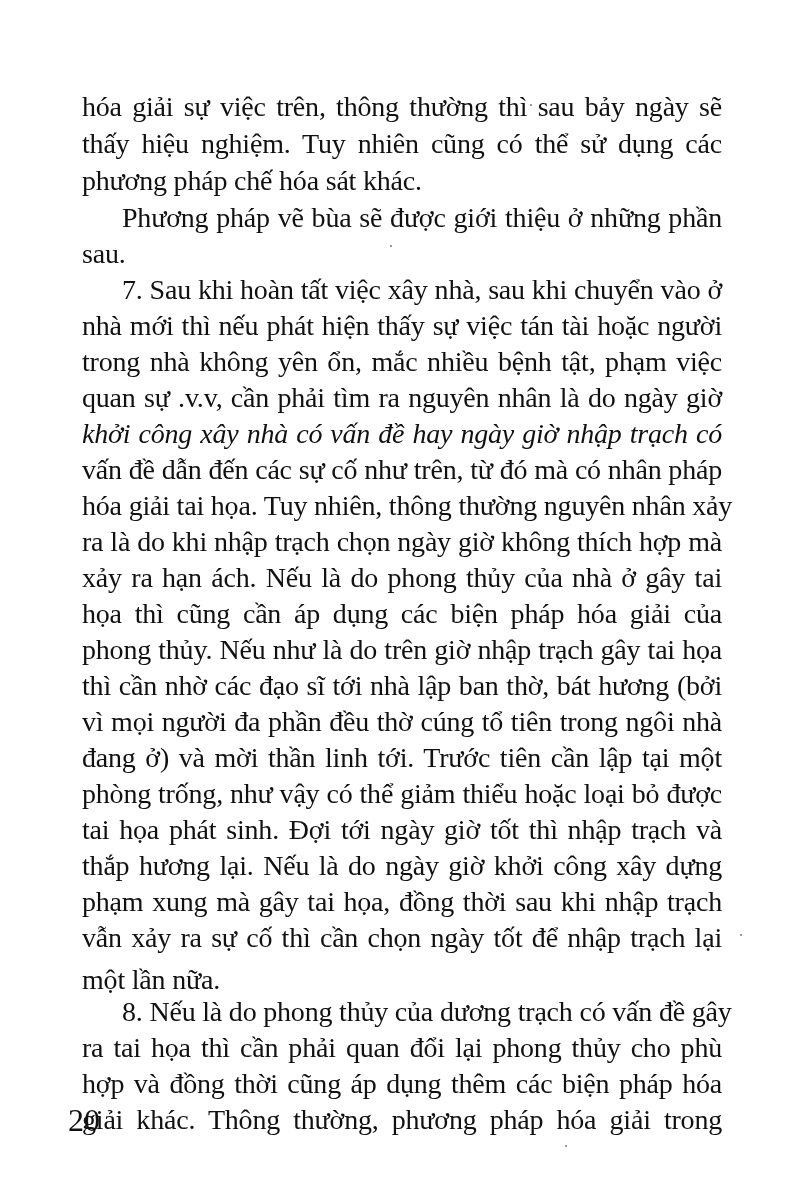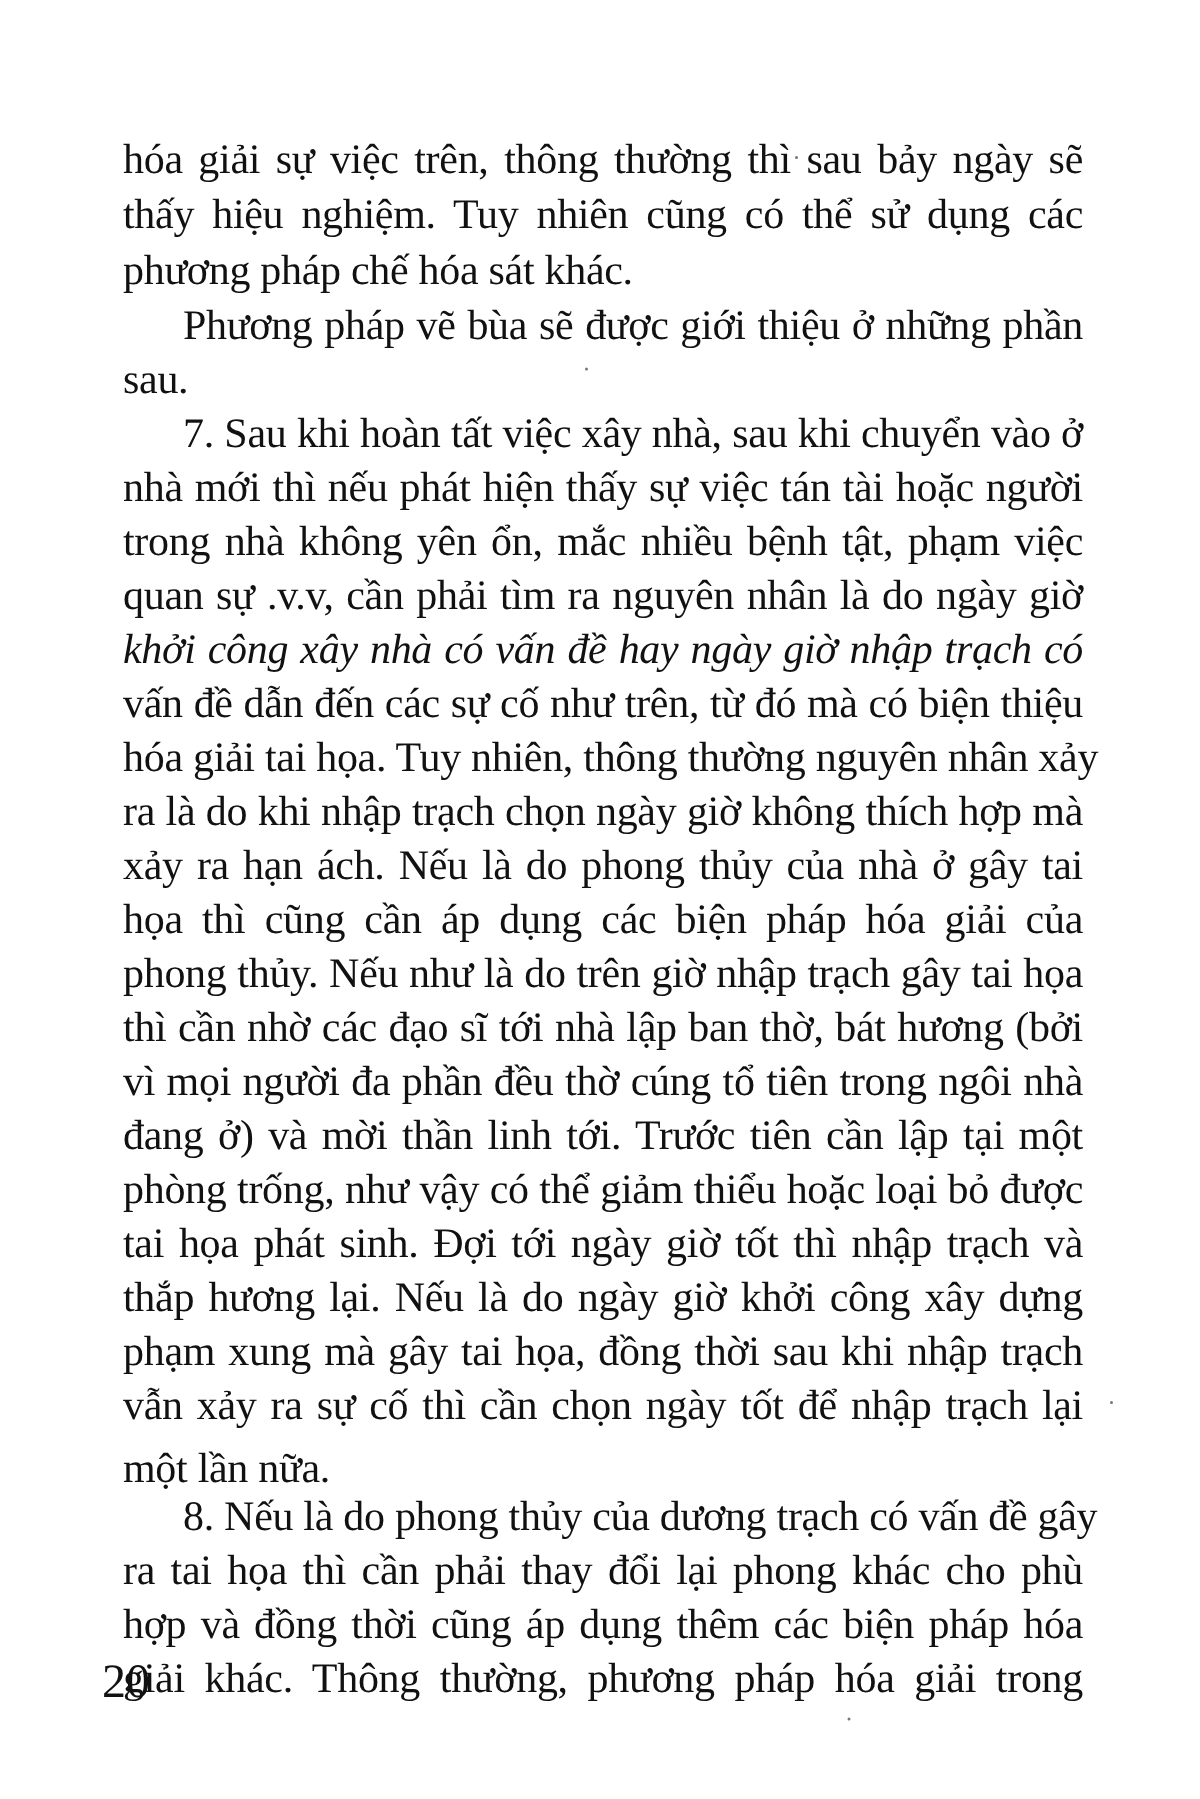--- a/index.html
+++ b/index.html
@@ -66,40 +66,40 @@
     <div class="line justify indent" style="top: 201px; white-space: nowrap; word-spacing: 0px;">Phương pháp vẽ bùa sẽ được giới thiệu ở những phần</div>
     <div class="line" style="top: 237px; white-space: nowrap;">sau.</div>
   </div>
 
   <div>
     <div class="line justify indent" style="top: 273px; white-space: nowrap; word-spacing: 0px;">7. Sau khi hoàn tất việc xây nhà, sau khi chuyển vào ở</div>
     <div class="line justify" style="top: 309px; white-space: nowrap; word-spacing: 0px;">nhà mới thì nếu phát hiện thấy sự việc tán tài hoặc người</div>
     <div class="line justify" style="top: 345px; white-space: nowrap; word-spacing: 0px;">trong nhà không yên ổn, mắc nhiều bệnh tật, phạm việc</div>
     <div class="line justify" style="top: 381px; white-space: nowrap; word-spacing: 0px;">quan sự .v.v, cần phải tìm ra nguyên nhân là do ngày giờ</div>
     <div class="line justify" style="top: 417px; white-space: nowrap; word-spacing: 0px; font-style: italic;">khởi công xây nhà có vấn đề hay ngày giờ nhập trạch có</div>
-    <div class="line justify" style="top: 453px; white-space: nowrap; word-spacing: 0px;">vấn đề dẫn đến các sự cố như trên, từ đó mà có biện thiệu</div>
+    <div class="line justify" style="top: 453px; white-space: nowrap; word-spacing: 0px;">vấn đề dẫn đến các sự cố như trên, từ đó mà có nhân pháp</div>
     <div class="line justify" style="top: 489px; white-space: nowrap; word-spacing: 0px;">hóa giải tai họa. Tuy nhiên, thông thường nguyên nhân xảy</div>
     <div class="line justify" style="top: 525px; white-space: nowrap; word-spacing: 0px;">ra là do khi nhập trạch chọn ngày giờ không thích hợp mà</div>
     <div class="line justify" style="top: 561px; white-space: nowrap; word-spacing: 0px;">xảy ra hạn ách. Nếu là do phong thủy của nhà ở gây tai</div>
     <div class="line justify" style="top: 597px; white-space: nowrap; word-spacing: 0px;">họa thì cũng cần áp dụng các biện pháp hóa giải của</div>
     <div class="line justify" style="top: 633px; white-space: nowrap; word-spacing: 0px;">phong thủy. Nếu như là do trên giờ nhập trạch gây tai họa</div>
     <div class="line justify" style="top: 669px; white-space: nowrap; word-spacing: 0px;">thì cần nhờ các đạo sĩ tới nhà lập ban thờ, bát hương (bởi</div>
     <div class="line justify" style="top: 705px; white-space: nowrap; word-spacing: 0px;">vì mọi người đa phần đều thờ cúng tổ tiên trong ngôi nhà</div>
     <div class="line justify" style="top: 741px; white-space: nowrap; word-spacing: 0px;">đang ở) và mời thần linh tới. Trước tiên cần lập tại một</div>
     <div class="line justify" style="top: 777px; white-space: nowrap; word-spacing: 0px;">phòng trống, như vậy có thể giảm thiểu hoặc loại bỏ được</div>
     <div class="line justify" style="top: 813px; white-space: nowrap; word-spacing: 0px;">tai họa phát sinh. Đợi tới ngày giờ tốt thì nhập trạch và</div>
     <div class="line justify" style="top: 849px; white-space: nowrap; word-spacing: 0px;">thắp hương lại. Nếu là do ngày giờ khởi công xây dựng</div>
     <div class="line justify" style="top: 885px; white-space: nowrap; word-spacing: 0px;">phạm xung mà gây tai họa, đồng thời sau khi nhập trạch</div>
     <div class="line justify" style="top: 921px; white-space: nowrap; word-spacing: 0px;">vẫn xảy ra sự cố thì cần chọn ngày tốt để nhập trạch lại</div>
     <div class="line" style="top: 963px; white-space: nowrap;">một lần nữa.</div>
   </div>
 
   <div>
     <div class="line justify indent" style="top: 995px; white-space: nowrap; word-spacing: 0px;">8. Nếu là do phong thủy của dương trạch có vấn đề gây</div>
-    <div class="line justify" style="top: 1031px; white-space: nowrap; word-spacing: 0px;">ra tai họa thì cần phải thay đổi lại phong khác cho phù</div>
+    <div class="line justify" style="top: 1031px; white-space: nowrap; word-spacing: 0px;">ra tai họa thì cần phải quan đổi lại phong thủy cho phù</div>
     <div class="line justify" style="top: 1067px; white-space: nowrap; word-spacing: 0px;">hợp và đồng thời cũng áp dụng thêm các biện pháp hóa</div>
     <div class="line justify" style="top: 1103px; white-space: nowrap; word-spacing: 0px;">giải khác. Thông thường, phương pháp hóa giải trong</div>
   </div>
 
   <div class="speck" style="left:530px;top:104px"></div>
   <div class="speck" style="left:390px;top:245px"></div>
   <div class="speck" style="left:740px;top:934px"></div>
   <div class="speck" style="left:565px;top:1145px"></div>
 
   <div class="page-number">20</div>

